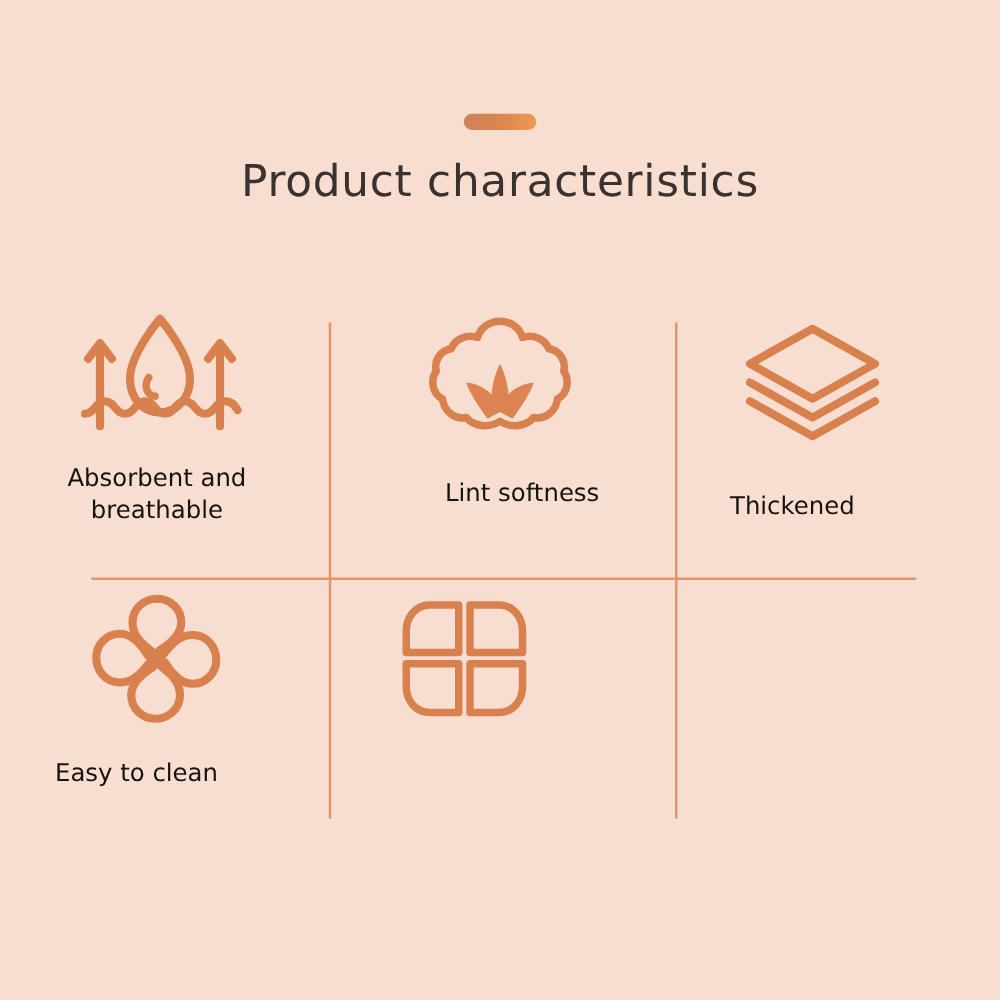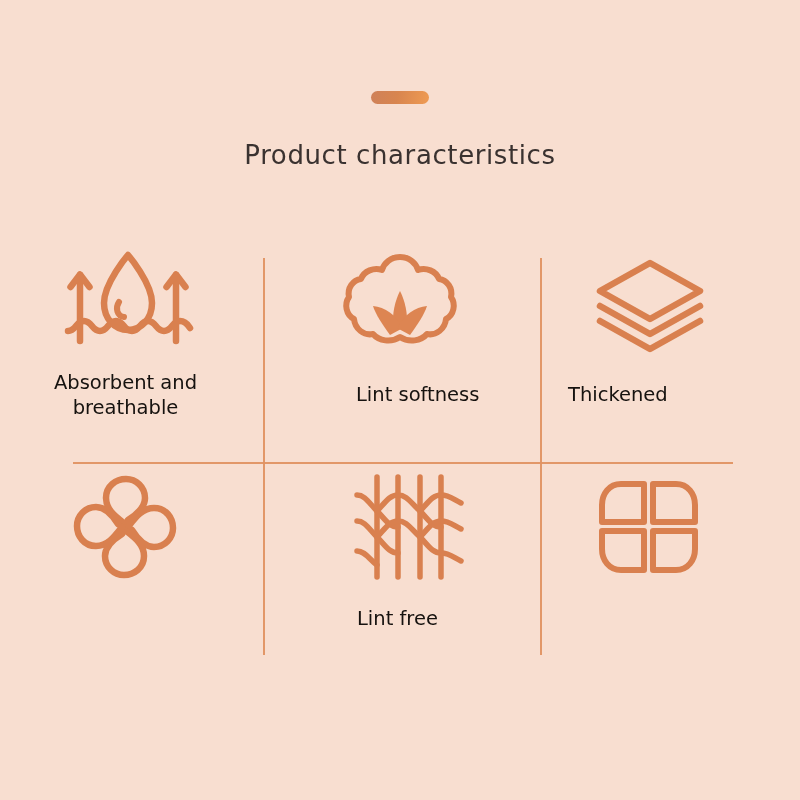--- a/index.html
+++ b/index.html
@@ -30,22 +30,22 @@
     text-align: center;
   }
   .title-pill {
     width: 58px;
     height: 13px;
     margin: 91px auto 0 auto;
     border-radius: 7px;
     background: linear-gradient(100deg, #cf8159 0%, #d8854f 45%, #ef9b53 100%);
   }
   .page-title {
-    margin-top: 36px;
-    font-size: 26px;
+    margin-top: 22px;
+    font-size: 35px;
     font-weight: 400;
     letter-spacing: 0.6px;
     color: #3a3230;
     font-family: "DejaVu Sans", sans-serif;
   }
 
   
   .hline {
     position: absolute;
     left: 73px;
@@ -95,21 +95,21 @@
   }
 
   
   .cell-r1c1 .icon-wrap { padding-left: 62px; }
   .cell-r1c1 .label { padding-left: 48px; text-align: center; width: 155px; margin-top: 8px; }
 
   .cell-r1c2 .icon-wrap { padding-left: 78px; }
   .cell-r1c2 .label { padding-left: 93px; margin-top: 20px; }
 
   .cell-r1c3 .icon-wrap { padding-left: 52px; }
-  .cell-r1c3 .label { padding-left: 28px; margin-top: 20px; }
+  .cell-r1c3 .label { padding-left: 44px; margin-top: 30px; }
 
   .cell-r2c1 .icon-wrap { padding-left: 70px; height: 130px; }
   .cell-r2c1 .label { padding-left: 44px; margin-top: 14px; }
 
   .cell-r2c2 .icon-wrap { padding-left: 92px; height: 130px; }
   .cell-r2c2 .label { padding-left: 94px; margin-top: 14px; }
 
   .cell-r2c3 .icon-wrap { padding-left: 56px; height: 130px; }
   .cell-r2c3 .label { padding-left: 24px; margin-top: 14px; }
 
@@ -203,45 +203,23 @@
             <path d="M55 52 C46 45 36 38 36 26 C36 14 46 7 56 7 C66 7 75 15 75 26 C75 36 66 43 58 48"></path>
 
             <path d="M58 55 C65 46 72 36 84 36 C96 36 103 46 103 56 C103 66 95 75 84 75 C74 75 67 66 62 58"></path>
 
             <path d="M55 58 C64 65 74 72 74 84 C74 96 64 103 54 103 C44 103 35 95 35 84 C35 74 44 67 52 62"></path>
 
             <path d="M52 55 C45 64 38 74 26 74 C14 74 7 64 7 54 C7 44 15 35 26 35 C36 35 43 44 48 52"></path>
           </g>
         </svg>
       </div>
-    </div>
-
-    <div class="cell cell-r2c2">
-      <div class="icon-wrap">
-        <svg width="108" height="108" viewBox="0 0 108 108">
-          <g fill="none" stroke="#d9804f" stroke-width="5.5" stroke-linecap="round" stroke-linejoin="round">
-
-            <path d="M22 4 L22 104"></path>
-            <path d="M43 4 L43 104"></path>
-            <path d="M65 4 L65 104"></path>
-            <path d="M86 4 L86 104"></path>
-
-            <path d="M2 22 C10 22 14 30 22 38 C30 46 34 54 43 54"></path>
-            <path d="M2 48 C10 48 14 56 22 64 C30 72 34 80 43 80"></path>
-            <path d="M22 38 C30 30 34 22 43 22 C52 22 56 30 65 38 C73 46 77 54 86 54"></path>
-            <path d="M22 64 C30 56 34 48 43 48 C52 48 56 56 65 64 C73 72 77 80 86 80"></path>
-            <path d="M65 38 C73 30 77 22 86 22 C94 22 98 26 106 30"></path>
-            <path d="M65 64 C73 56 77 48 86 48 C94 48 98 52 106 56"></path>
-            <path d="M2 78 C10 78 14 86 22 92"></path>
-            <path d="M86 80 C94 80 98 84 106 88"></path>
-          </g>
-        </svg>
-      </div>
-      <div class="label">Lint free</div>
-    </div>
+      <div class="label">Easy to clean</div>
+    </div>
+
 
     <div class="cell cell-r2c3">
       <div class="icon-wrap">
         <svg width="106" height="106" viewBox="0 0 106 106">
           <g fill="none" stroke="#d9804f" stroke-width="6" stroke-linecap="round" stroke-linejoin="round">
 
             <path d="M48 48 L48 10 L25 10 C13 10 6 20 6 31 L6 48 Z"></path>
 
             <path d="M57 48 L57 10 L80 10 C92 10 99 20 99 31 L99 48 Z"></path>
 

